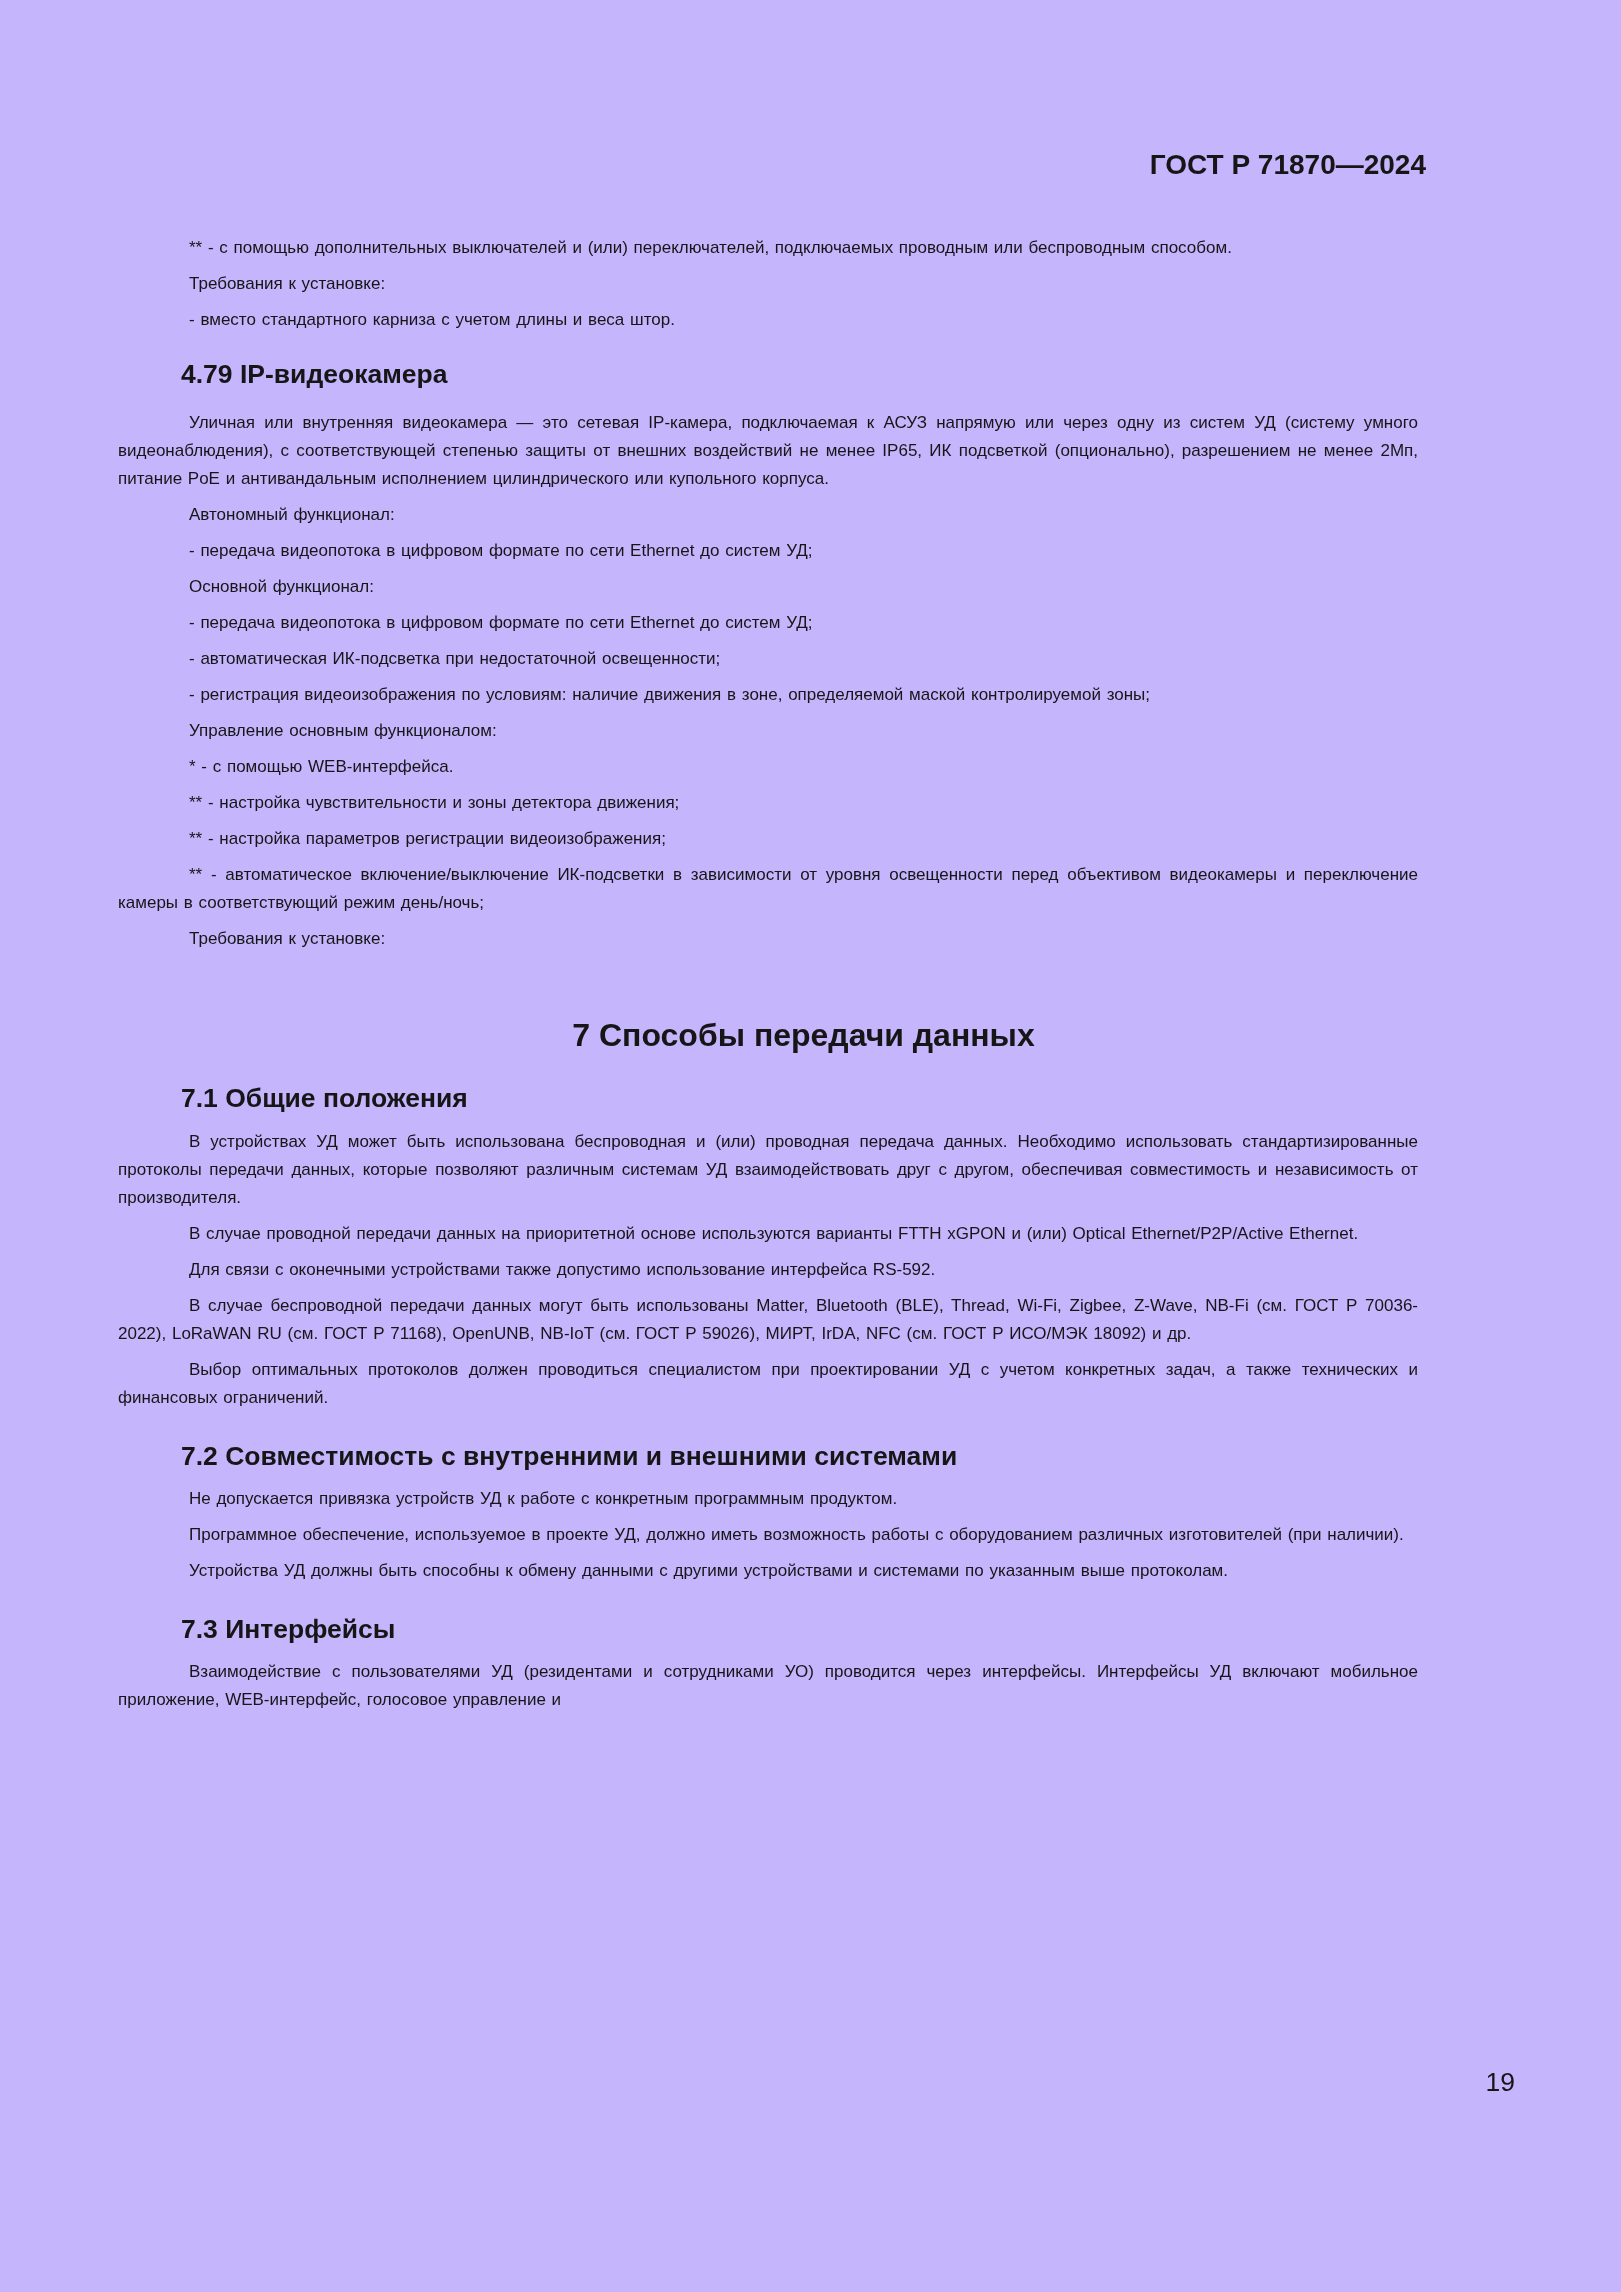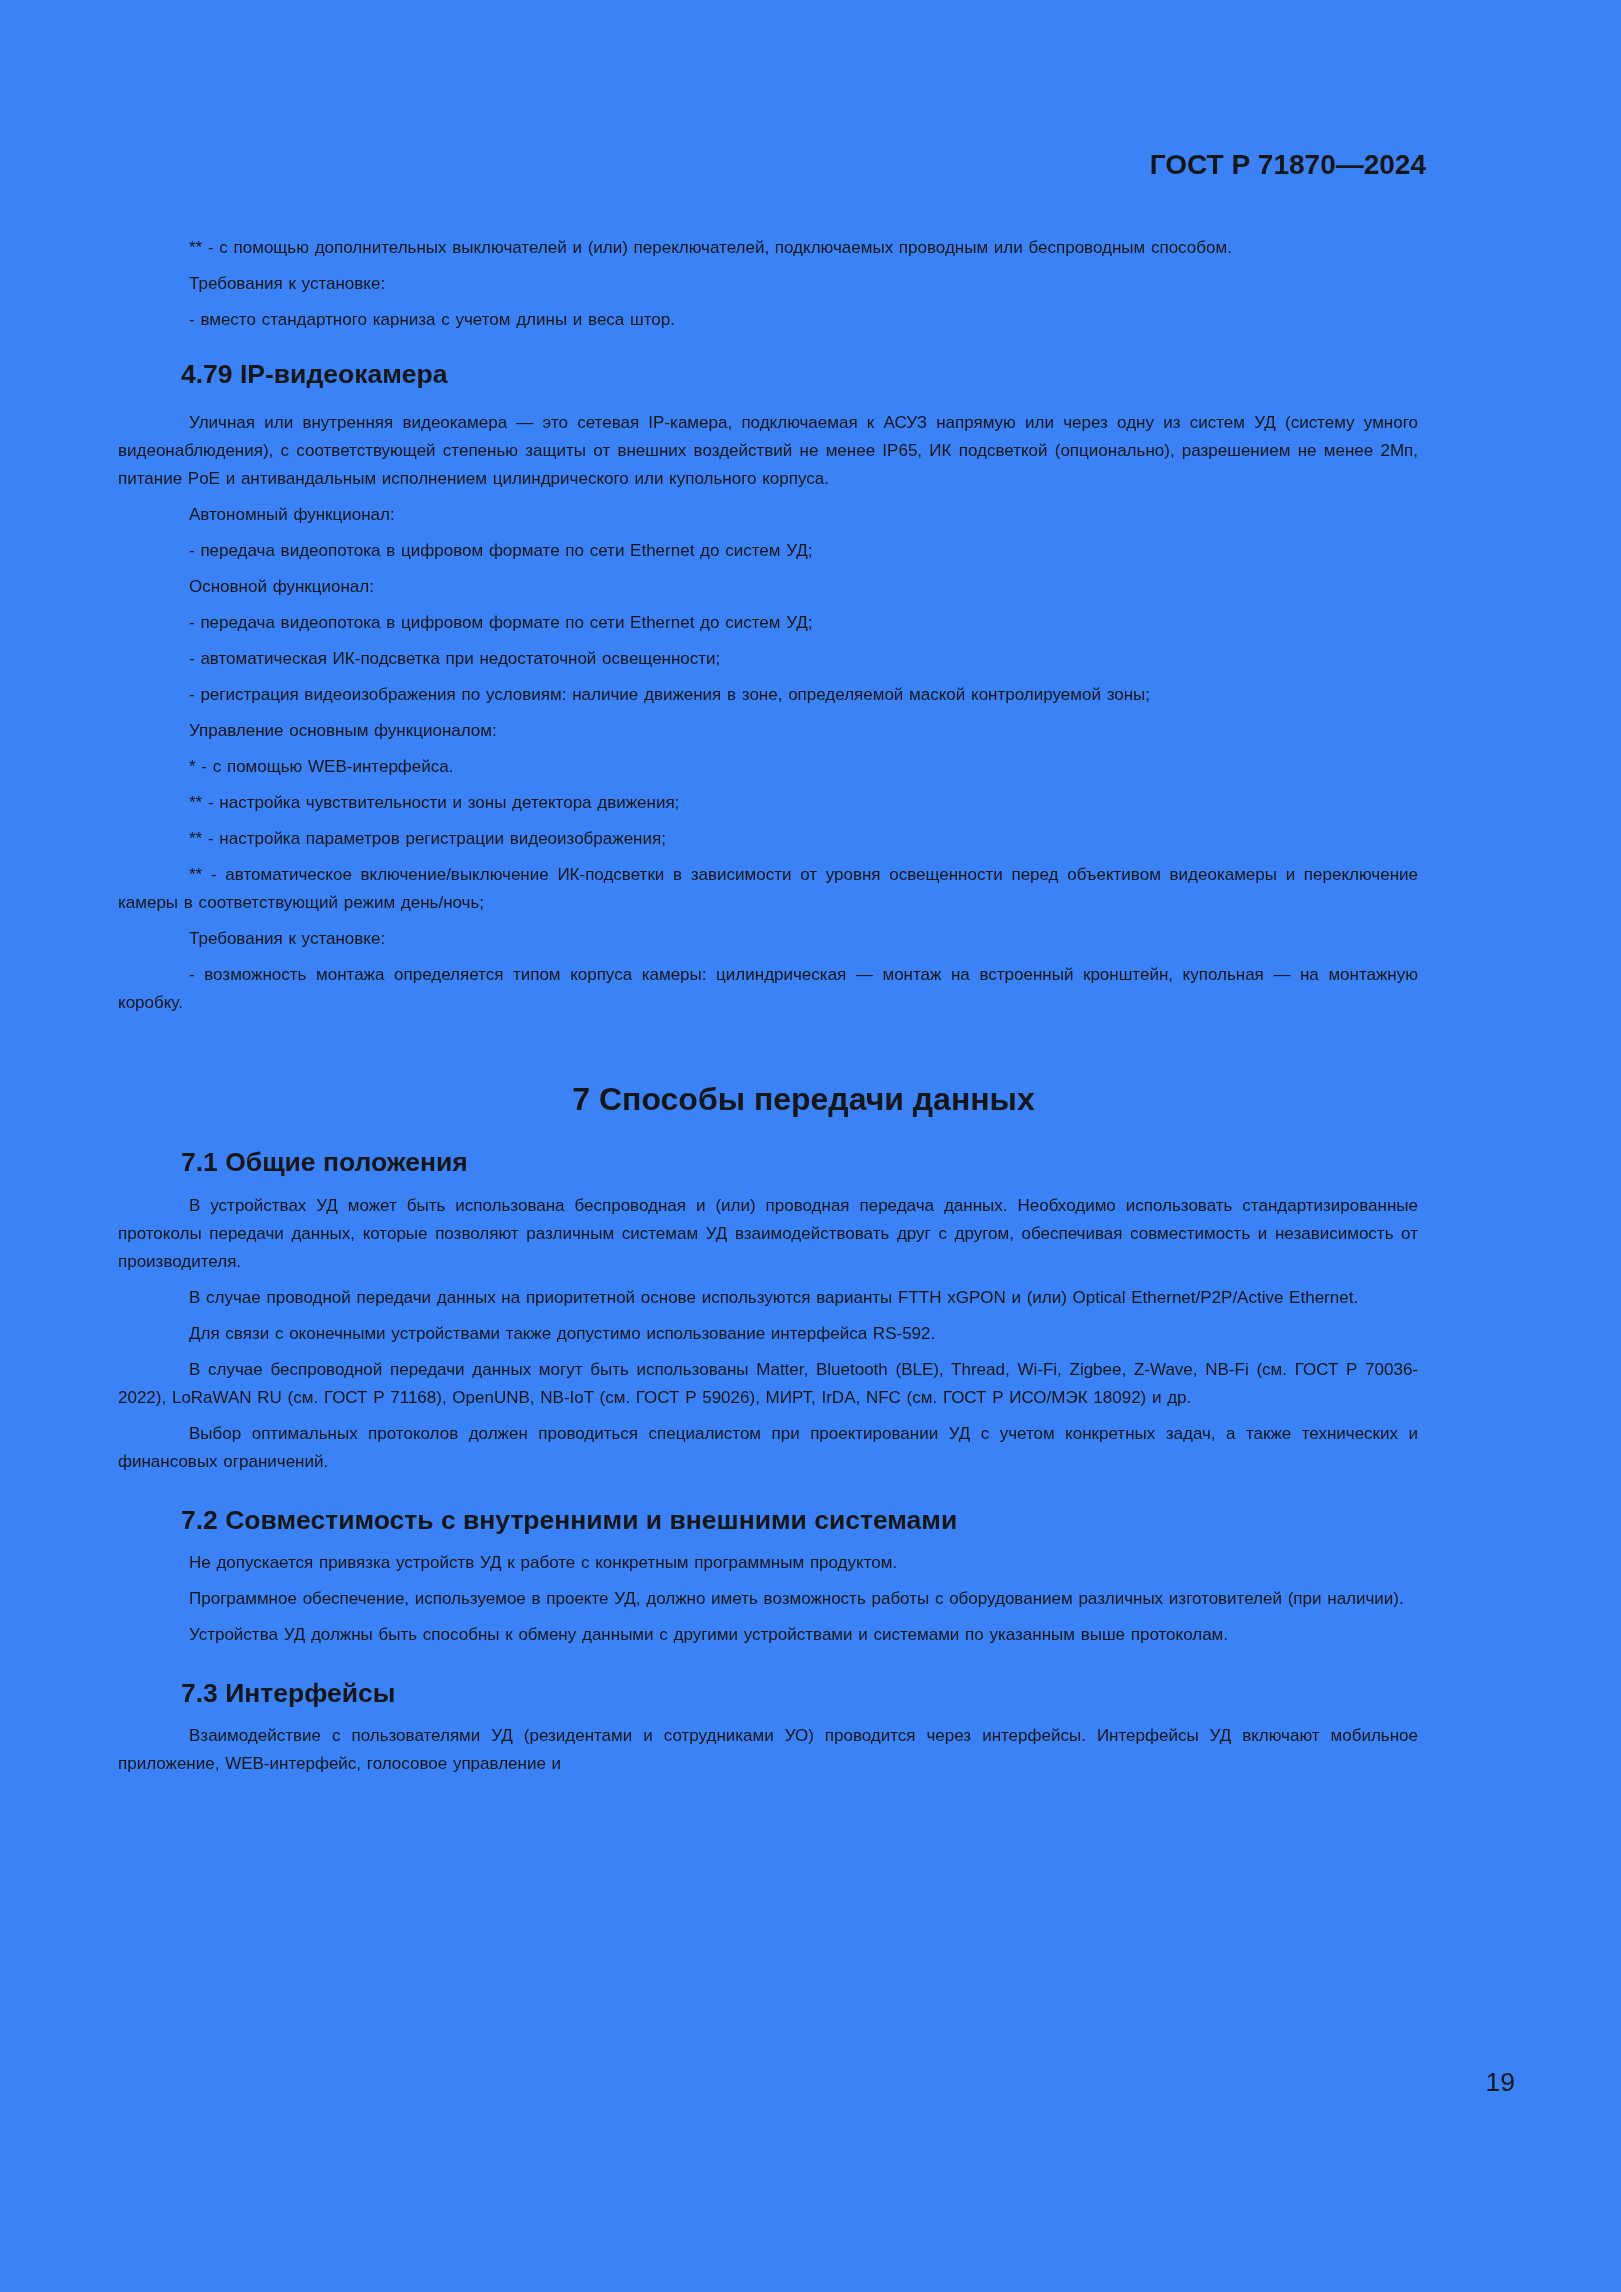--- a/index.html
+++ b/index.html
@@ -4,21 +4,21 @@
 <style>
   html, body {
     margin: 0;
     padding: 0;
     background: #ffffff;
   }
   .page {
     position: relative;
     width: 1621px;
     height: 2293px;
-    background: #3b82f6;
+    background: #c4b5fd;
     font-family: "Liberation Sans", "DejaVu Sans", sans-serif;
     color: #161616;
     overflow: hidden;
   }
   .content {
     position: absolute;
     left: 110px;
     top: 149px;
     width: 1316px;
   }
@@ -88,21 +88,20 @@
     <p class="p">Основной функционал:</p>
     <p class="p">- передача видеопотока в цифровом формате по сети Ethernet до систем УД;</p>
     <p class="p">- автоматическая ИК-подсветка при недостаточной освещенности;</p>
     <p class="p">- регистрация видеоизображения по условиям: наличие движения в зоне, определяемой маской контролируемой зоны;</p>
     <p class="p">Управление основным функционалом:</p>
     <p class="p">* - с помощью WEB-интерфейса.</p>
     <p class="p">** - настройка чувствительности и зоны детектора движения;</p>
     <p class="p">** - настройка параметров регистрации видеоизображения;</p>
     <p class="p">** - автоматическое включение/выключение ИК-подсветки в зависимости от уровня освещенности перед объективом видеокамеры и переключение камеры в соответствующий режим день/ночь;</p>
     <p class="p">Требования к установке:</p>
-    <p class="p">- возможность монтажа определяется типом корпуса камеры: цилиндрическая — монтаж на встроенный кронштейн, купольная — на монтажную коробку.</p>
 
     <p class="h1">7 Способы передачи данных</p>
 
     <p class="h2">7.1 Общие положения</p>
     <p class="p">В устройствах УД может быть использована беспроводная и (или) проводная передача данных. Необходимо использовать стандартизированные протоколы передачи данных, которые позволяют раз­личным системам УД взаимодействовать друг с другом, обеспечивая совместимость и независимость от производителя.</p>
     <p class="p">В случае проводной передачи данных на приоритетной основе используются варианты FTTH xGPON и (или) Optical Ethernet/P2P/Active Ethernet.</p>
     <p class="p">Для связи с оконечными устройствами также допустимо использование интерфейса RS-592.</p>
     <p class="p">В случае беспроводной передачи данных могут быть использованы Matter, Bluetooth (BLE), Thread, Wi-Fi, Zigbee, Z-Wave, NB-Fi (см. ГОСТ Р 70036-2022), LoRaWAN RU (см. ГОСТ Р 71168), OpenUNB, NB-IoT (см. ГОСТ Р 59026), МИРТ, IrDA, NFC (см. ГОСТ Р ИСО/МЭК 18092) и др.</p>
     <p class="p">Выбор оптимальных протоколов должен проводиться специалистом при проектировании УД с уче­том конкретных задач, а также технических и финансовых ограничений.</p>
 

